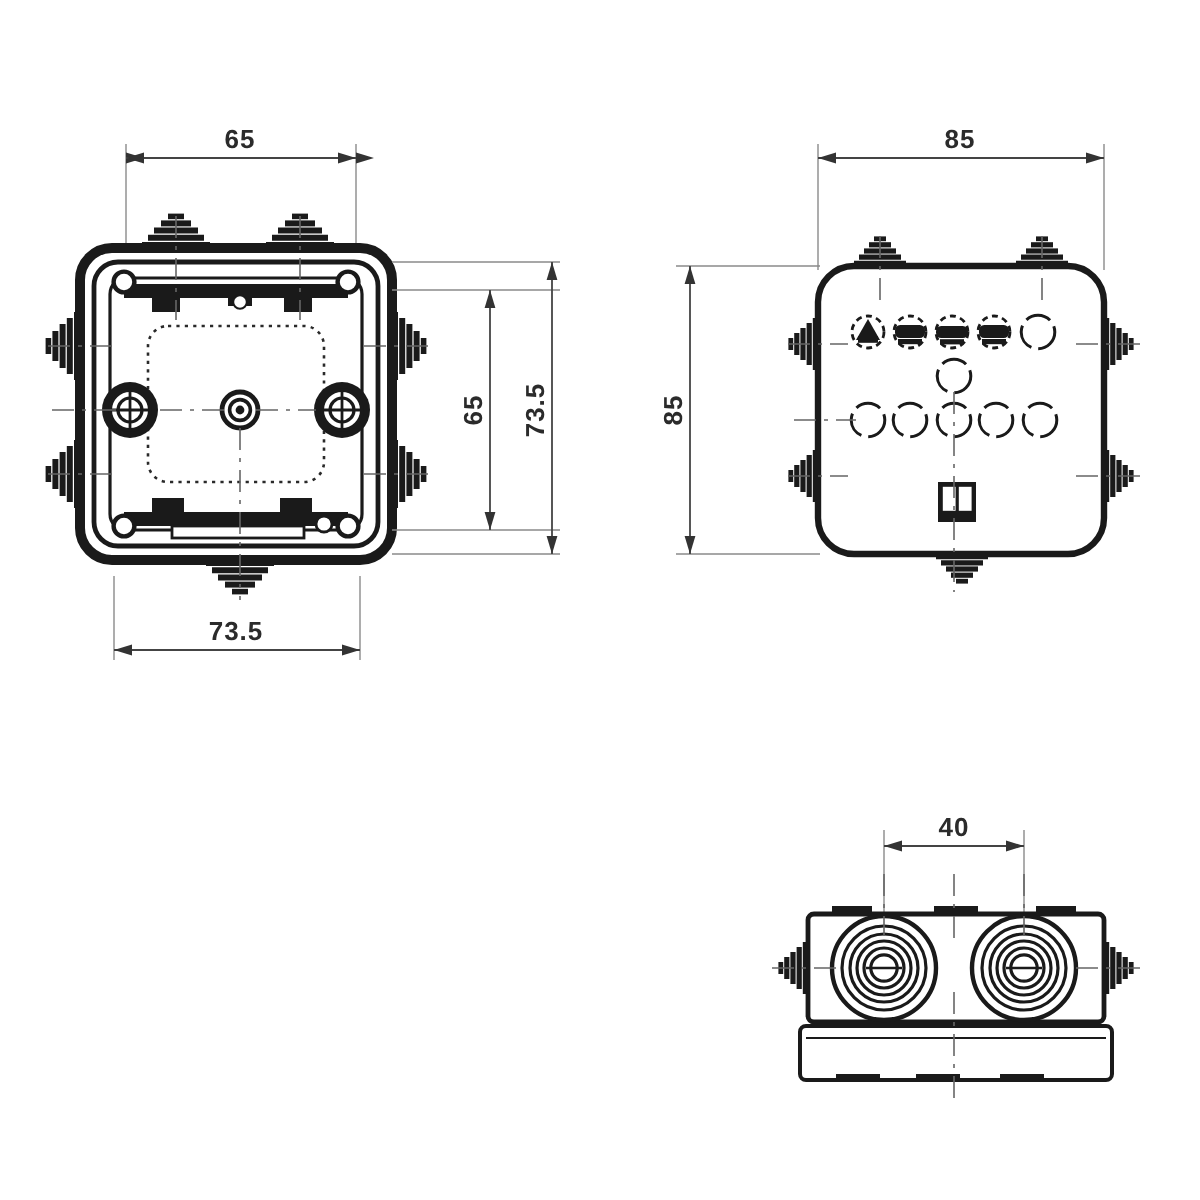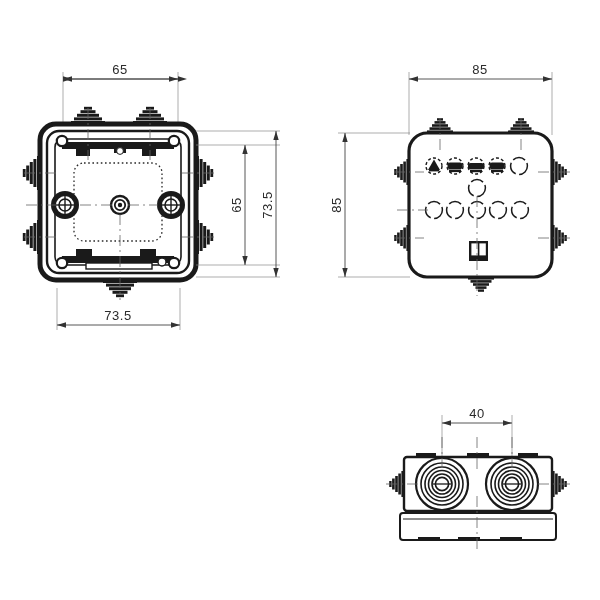--- a/index.html
+++ b/index.html
@@ -11,20 +11,21 @@
     width: 600px;
     height: 600px;
     font-family: "Liberation Sans", sans-serif;
     overflow: hidden;
   }
   #drawing-sheet {
     position: relative;
     width: 600px;
     height: 484px;
     background: #ffffff;
+    font-weight: bold;
   }
   #drawing-sheet svg {
     display: block;
   }
   .dim-text {
     font-family: "Liberation Sans", sans-serif;
     font-size: 13px;
     fill: #2b2b2b;
     letter-spacing: 0.5px;
   }

